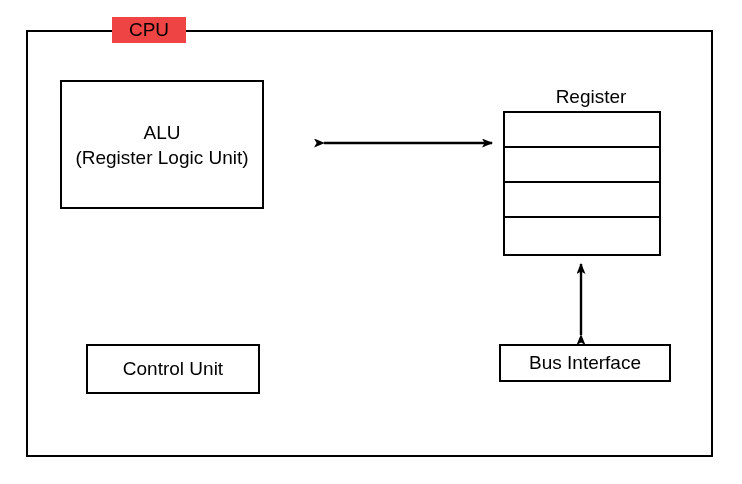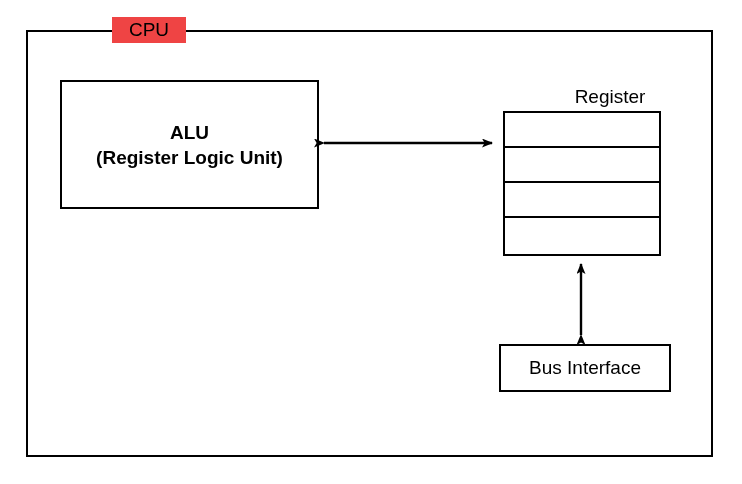--- a/index.html
+++ b/index.html
@@ -51,43 +51,42 @@
     background: #ffffff;
     display: flex;
     align-items: center;
     justify-content: center;
     text-align: center;
     color: #000000;
   }
 
   #alu-box {
     left: 60px;  top: 80px;
-    width: 259px; height: 129px;
+    width: 204px; height: 129px;
     font-size: 19px;
     line-height: 25px;
-    font-weight: bold;
   }
   #alu-box .line { display: block; white-space: nowrap; }
 
   #control-unit-box {
     left: 86px;  top: 344px;
     width: 174px; height: 50px;
     font-size: 19px;
   }
 
   #bus-interface-box {
     left: 499px; top: 344px;
-    width: 172px; height: 48px;
+    width: 172px; height: 38px;
     font-size: 19px;
   }
 
   
   #register-label {
     position: absolute;
-    left: 531px;
+    left: 512px;
     top: 84px;
     width: 158px;
     text-align: center;
     font-size: 19px;
     line-height: 25px;
     color: #000000;
     white-space: nowrap;
   }
   #register-stack {
     position: absolute;
@@ -138,20 +137,23 @@
   </div>
 
   <div id="register-label">Register</div>
   <div id="register-stack">
     <div class="reg-cell"></div>
     <div class="reg-cell"></div>
     <div class="reg-cell"></div>
     <div class="reg-cell"></div>
   </div>
 
+  <div class="unit-box" id="control-unit-box">
+    <span>Control Unit</span>
+  </div>
 
   <div class="unit-box" id="bus-interface-box">
     <span>Bus Interface</span>
   </div>
 
   <svg class="connector" id="arrow-alu-register" viewBox="0 0 196 30" width="196" height="30">
     <defs>
       <marker id="head-right" markerWidth="11" markerHeight="9" refX="10" refY="4.5" orient="auto" markerUnits="userSpaceOnUse">
         <path d="M0,0 L11,4.5 L0,9 L2.6,4.5 Z" fill="#000000"></path>
       </marker>

